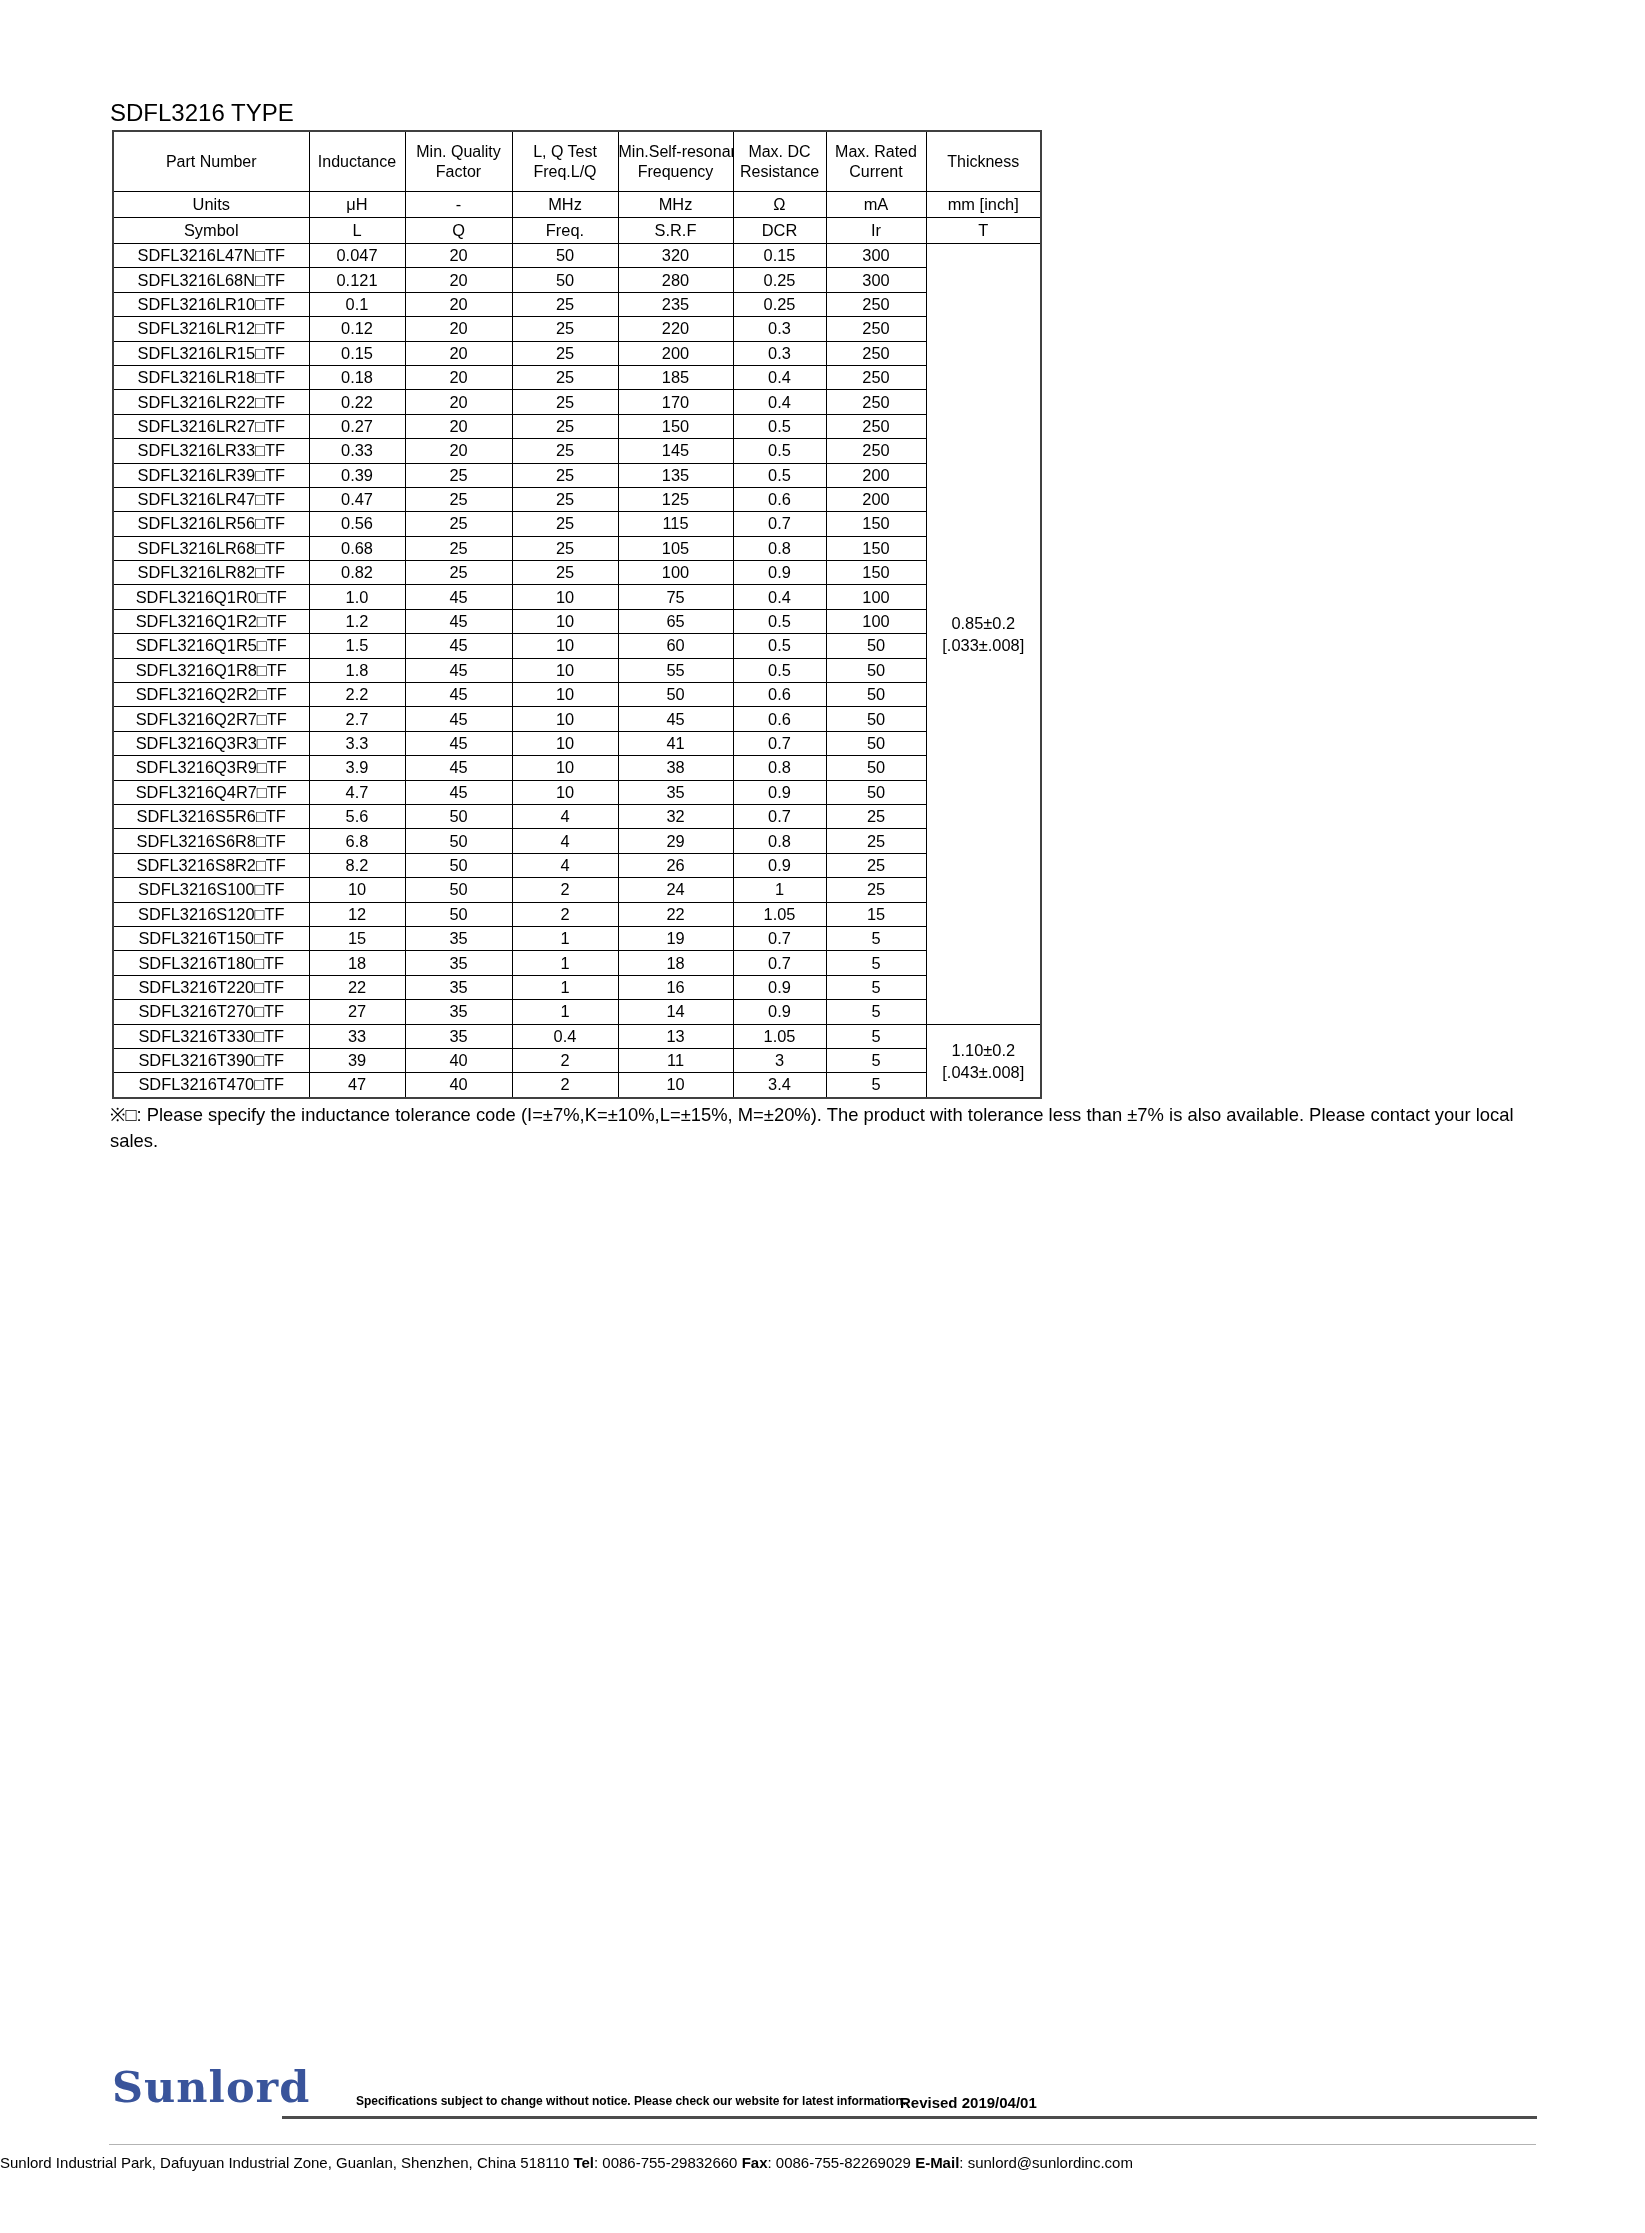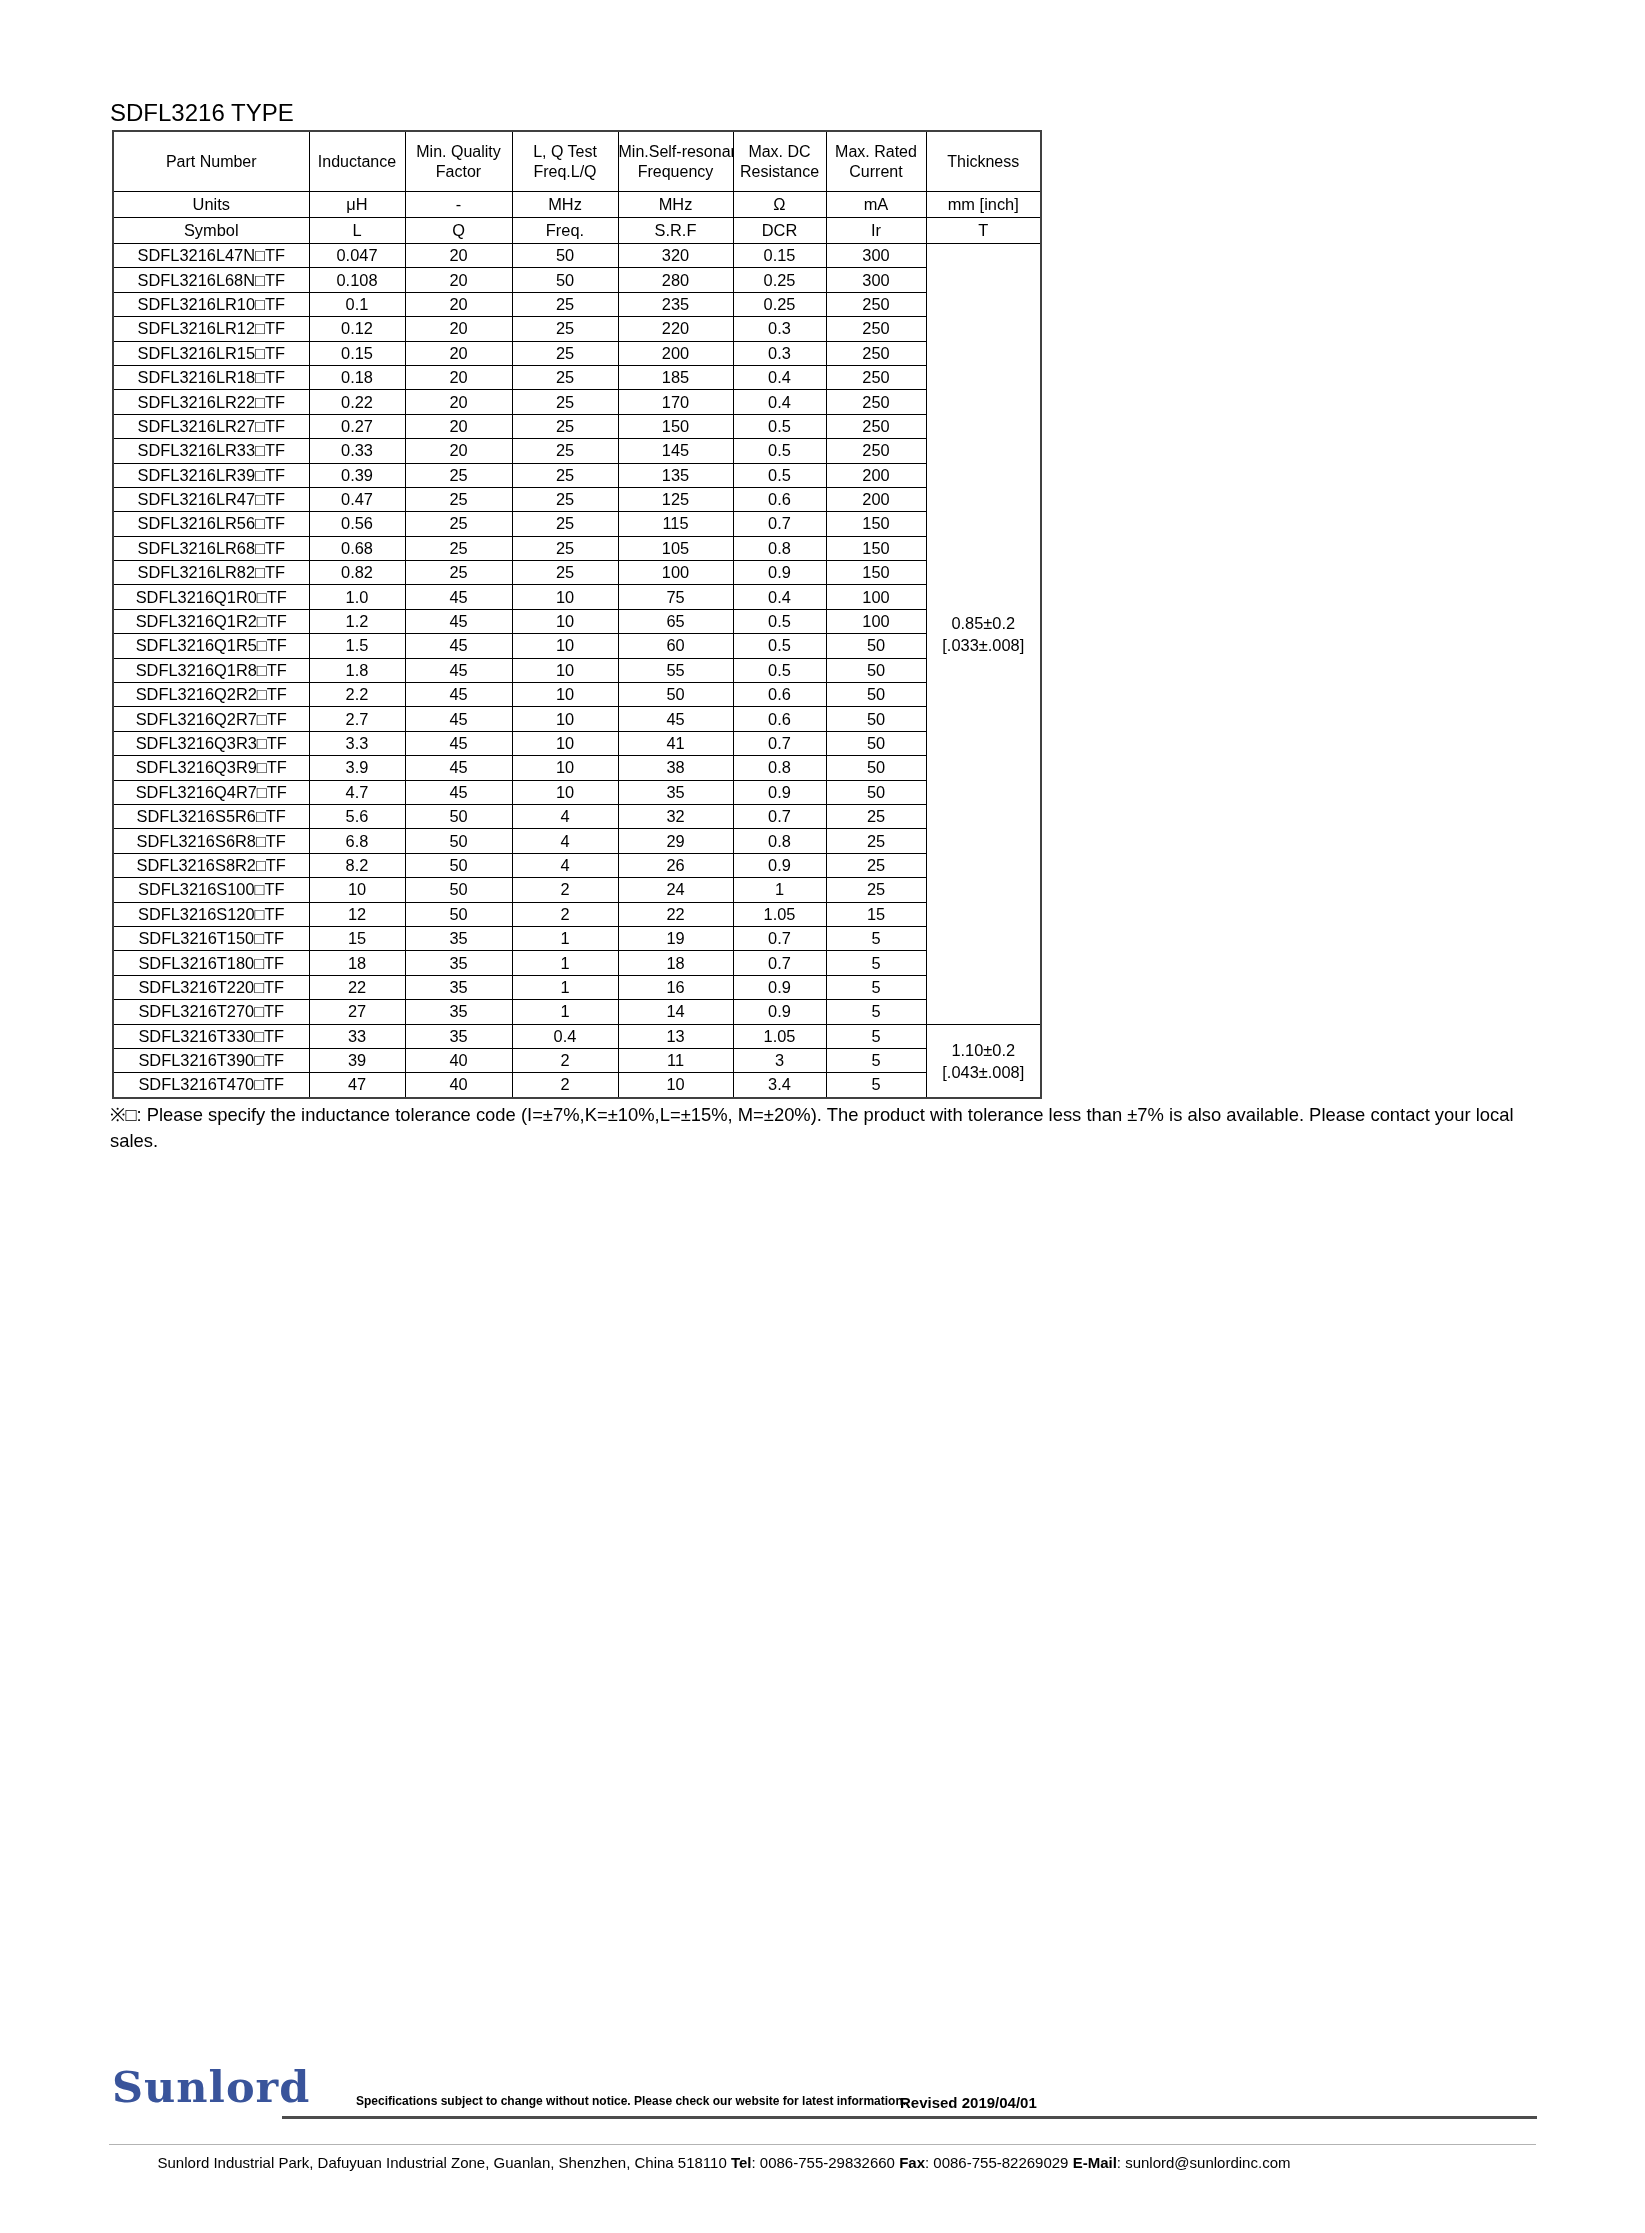--- a/index.html
+++ b/index.html
@@ -41,21 +41,21 @@
   
   .logo {
     position:absolute; left:112px; top:2062px;
     font-family:"DejaVu Serif", serif; font-weight:bold;
     font-size:43px; color:var(--logo-blue,#39549b); letter-spacing:1px;
   }
   .footer-notice { position:absolute; left:356px; top:2094px; font-size:12px; font-weight:bold; }
   .footer-revised { position:absolute; left:900px; top:2094px; font-size:15px; font-weight:bold; }
   .rule1 { position:absolute; left:282px; top:2116px; width:1255px; height:0; border-top:3px solid #4d4d4d; }
   .rule2 { position:absolute; left:109px; top:2144px; width:1427px; height:0; border-top:1px solid #b3b3b3; }
-  .address { position:absolute; left:0; top:2154px; width:1448px; text-align:center; font-size:15px; }
+  .address { position:absolute; left:0; top:2154px; width:1448px; font-size:15px; }
 </style>
 </head>
 <body>
 
 <div class="page">
 
 
   <div class="subtitle">SDFL3216 TYPE</div>
 
   <table class="spec" id="spec-table">
@@ -128,21 +128,21 @@
           <td>0.047</td>
           <td>20</td>
           <td>50</td>
           <td>320</td>
           <td>0.15</td>
           <td>300</td>
           <td class="thick" rowspan="32">0.85±0.2<br>[.033±.008]</td>
         </tr>
         <tr class="data">
           <td>SDFL3216L68N□TF</td>
-          <td>0.108</td>
+          <td>0.121</td>
           <td>20</td>
           <td>50</td>
           <td>280</td>
           <td>0.25</td>
           <td>300</td>
         </tr>
         <tr class="data">
           <td>SDFL3216LR10□TF</td>
           <td>0.1</td>
           <td>20</td>

